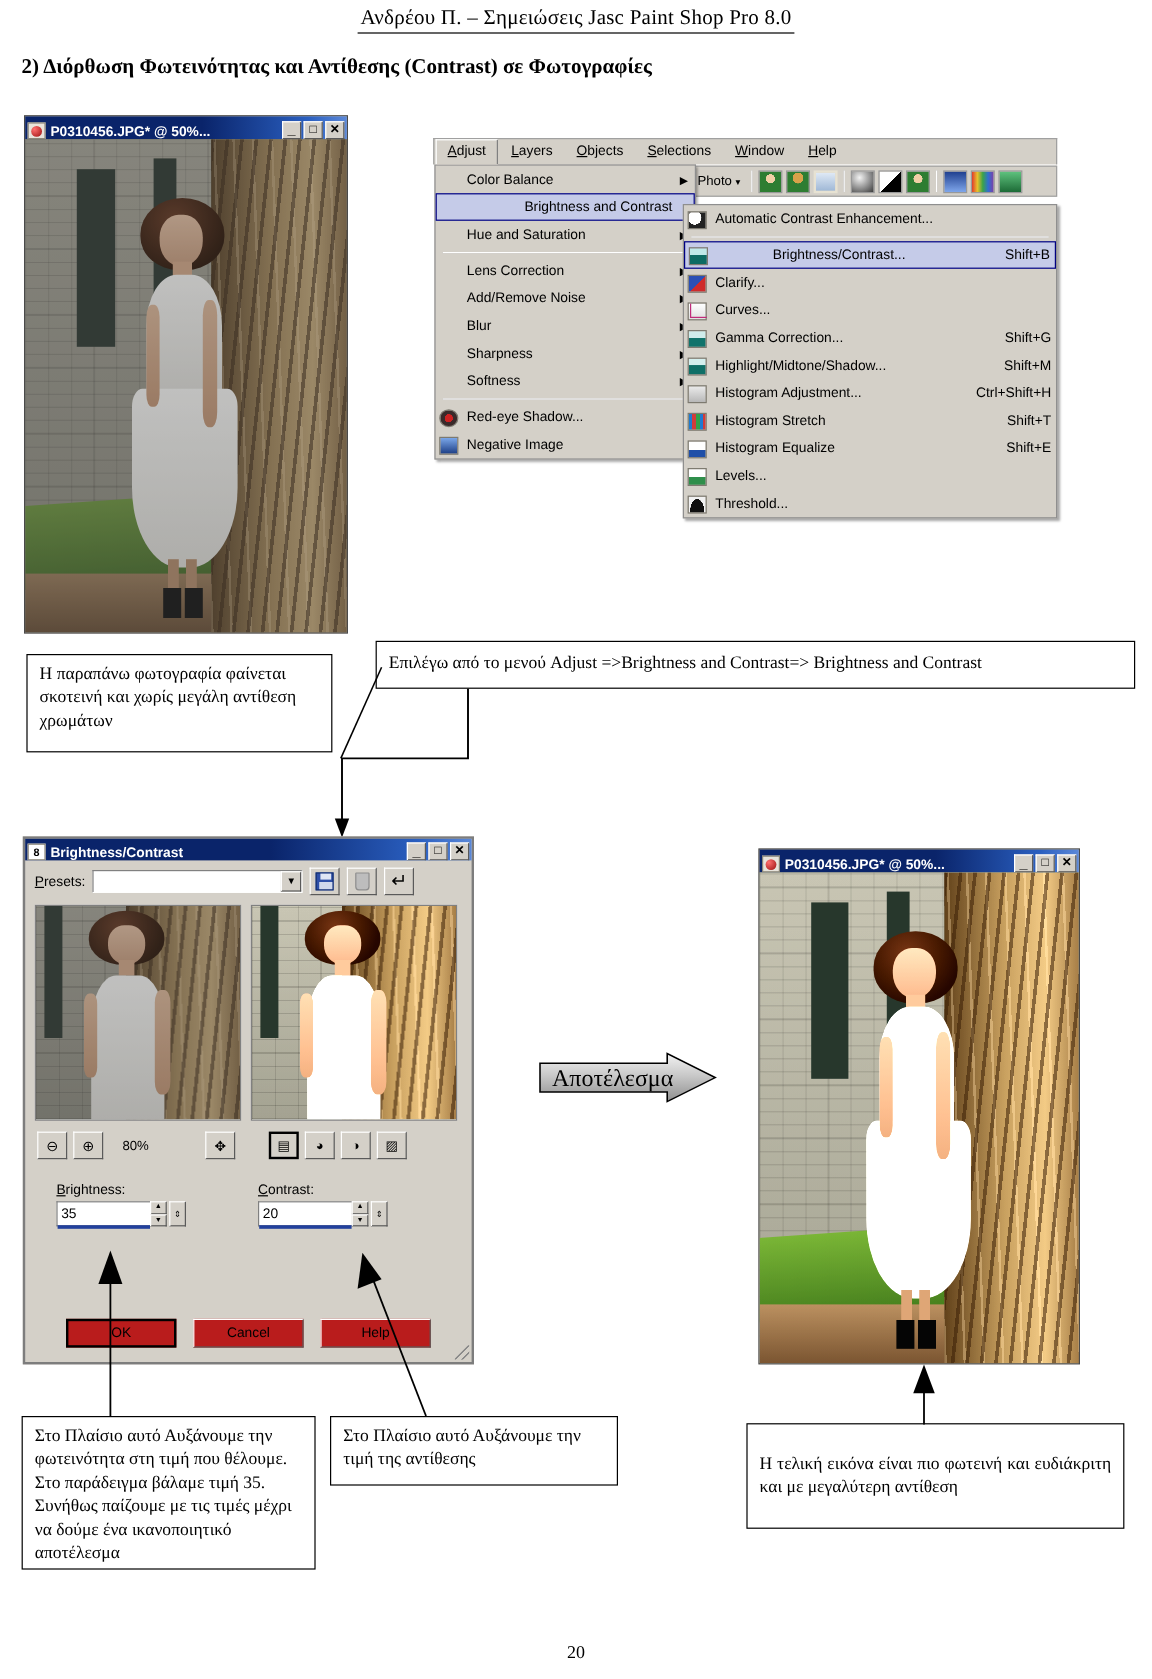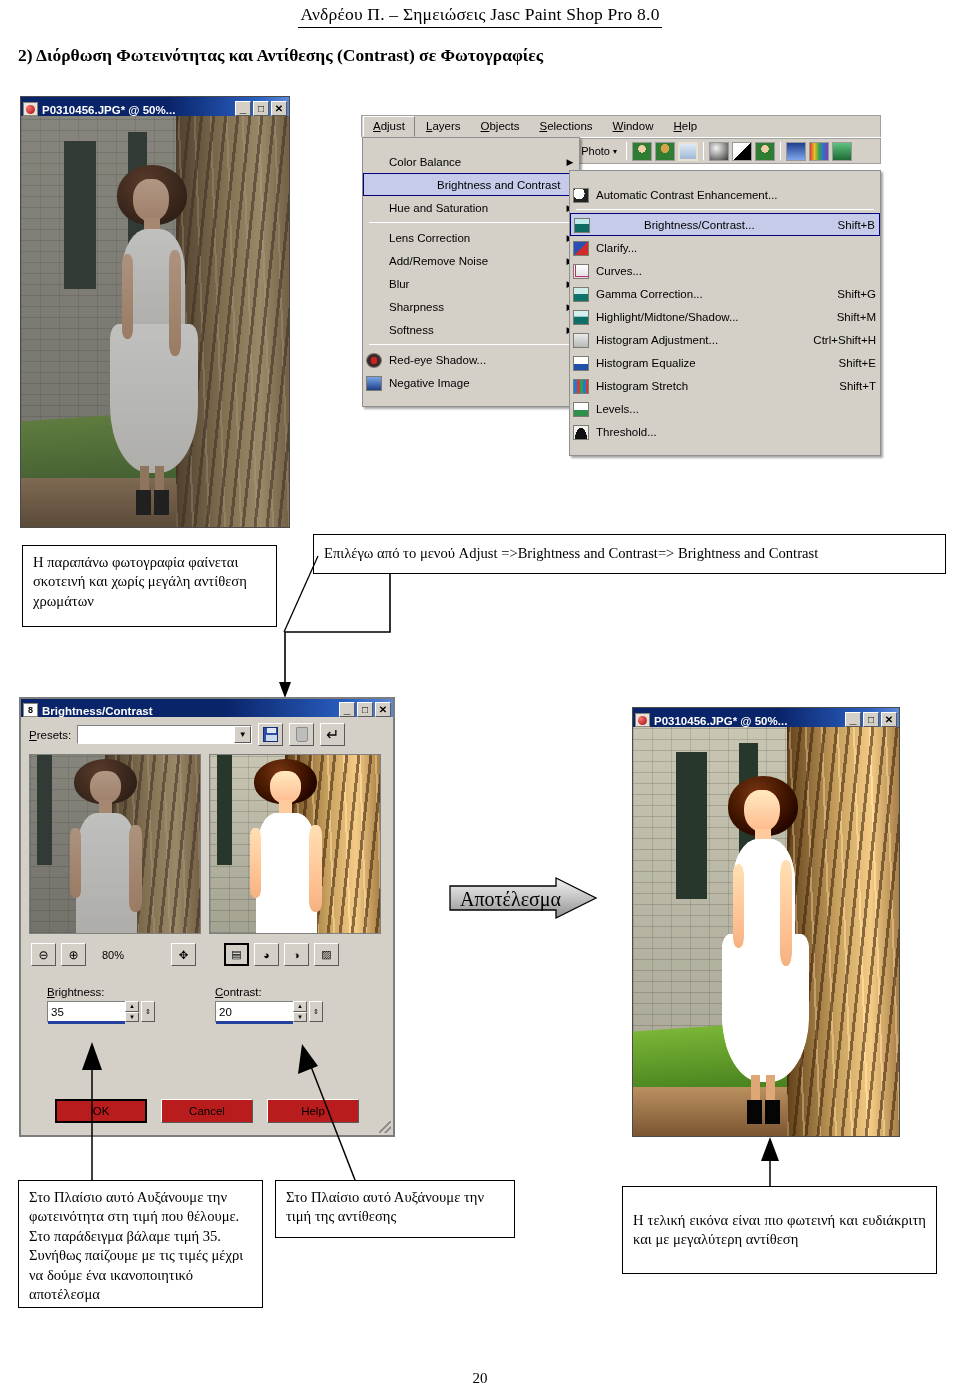--- a/index.html
+++ b/index.html
@@ -195,21 +195,21 @@
   .tbi-rainbow { background: linear-gradient(90deg,#e23b2e,#e8c02c,#3aa34a,#2f6fd0,#7d3fa8); }
   .tbi-green { background: linear-gradient(180deg,#5fc27e,#1d6b36); }
 
   .menu-panel {
     position: absolute;
     background: #d4d0c8;
     border: 1px solid #8f8f8f;
     box-shadow: 2px 2px 2px rgba(0,0,0,.35);
     font-family: "Liberation Sans", sans-serif;
     font-size: 11.5px;
-    padding: 12px 0;
+    padding: 0 0;
   }
   #adjust-menu { left: 1px; top: 22px; width: 218px; }
   #submenu { left: 208px; top: 55px; width: 312px; }
 
   .menu-row {
     display: flex; align-items: center;
     height: 23px; padding: 0 4px 0 0;
     white-space: nowrap; position: relative;
   }
   .menu-row.sel {
@@ -549,31 +549,31 @@
     </div>
     <div class="menu-row">
       <span class="mr-icon">
           <span class="gl g-histadj"></span>
         </span>
       <span class="mr-label">Histogram Adjustment...</span>
       <span class="mr-accel">Ctrl+Shift+H</span>
     </div>
     <div class="menu-row">
       <span class="mr-icon">
+          <span class="gl g-histstr"></span>
+        </span>
+      <span class="mr-label">Histogram Stretch</span>
+      <span class="mr-accel">Shift+T</span>
+    </div>
+    <div class="menu-row">
+      <span class="mr-icon">
           <span class="gl g-histeq"></span>
         </span>
       <span class="mr-label">Histogram Equalize</span>
       <span class="mr-accel">Shift+E</span>
-    </div>
-    <div class="menu-row">
-      <span class="mr-icon">
-          <span class="gl g-histstr"></span>
-        </span>
-      <span class="mr-label">Histogram Stretch</span>
-      <span class="mr-accel">Shift+T</span>
     </div>
     <div class="menu-row">
       <span class="mr-icon">
           <span class="gl g-levels"></span>
         </span>
       <span class="mr-label">Levels...</span>
       <span class="mr-accel"></span>
     </div>
     <div class="menu-row">
       <span class="mr-icon">

